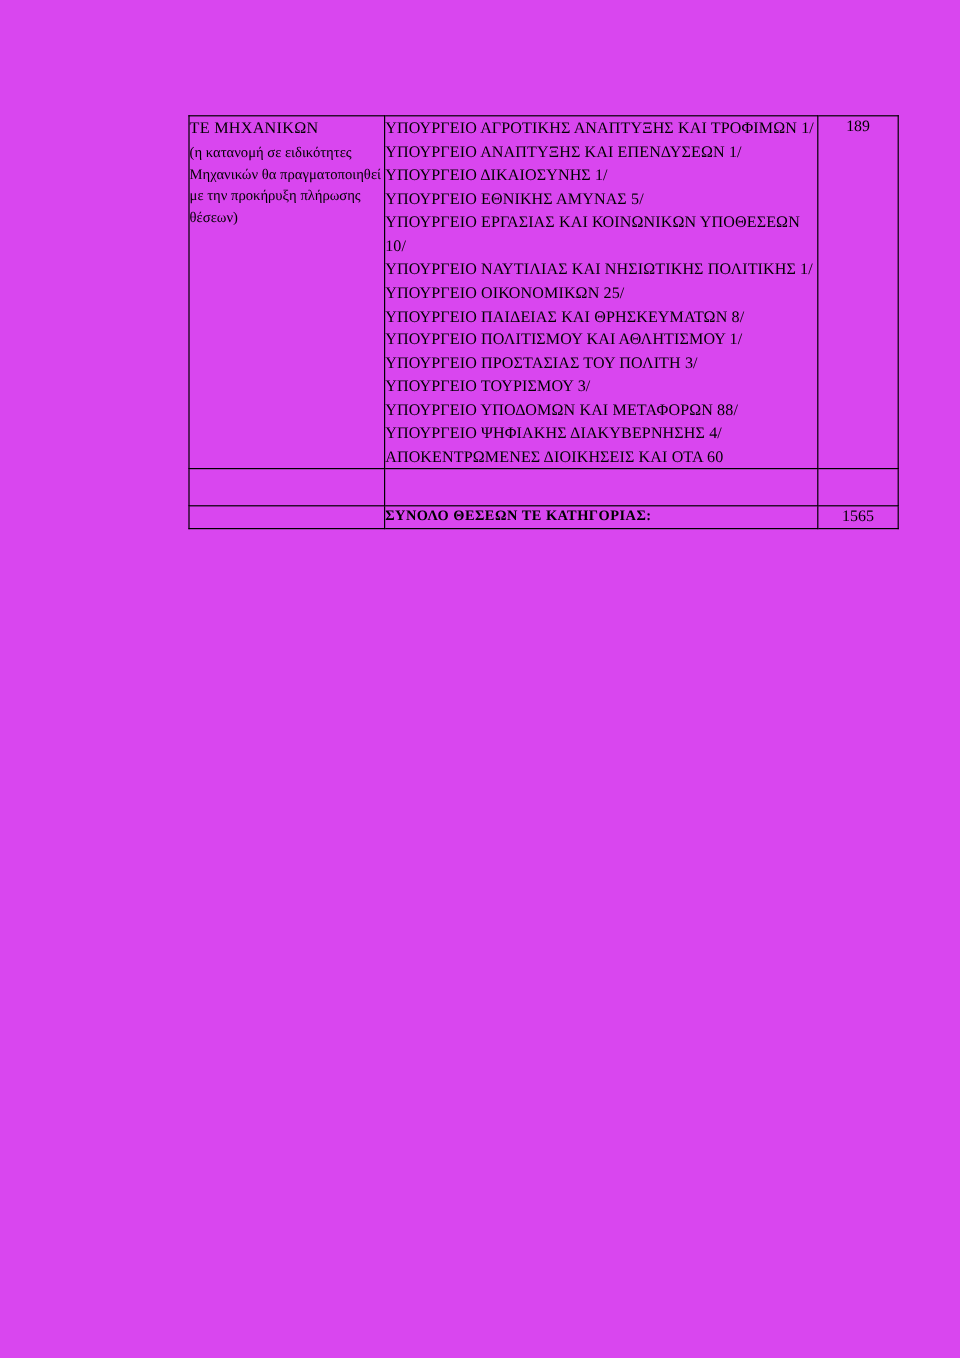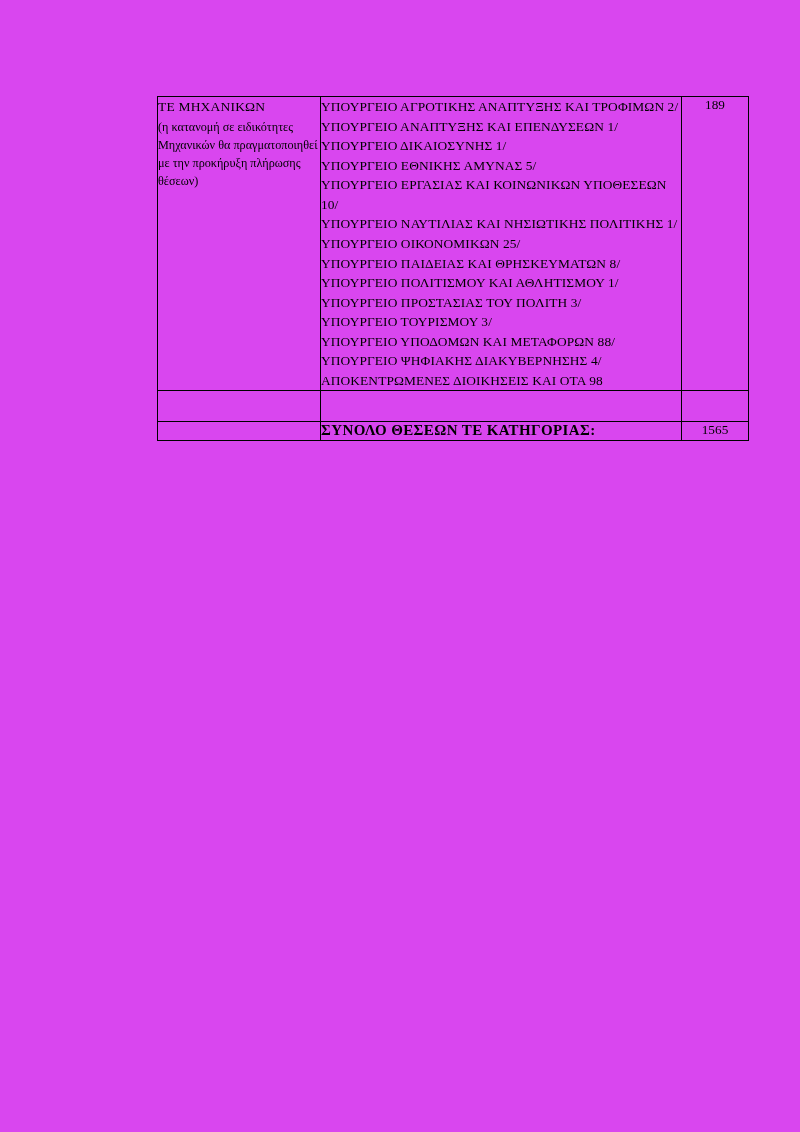--- a/index.html
+++ b/index.html
@@ -67,21 +67,21 @@
     padding: 6px 8px;
     font-size: 13.2px;
     text-align: center;
     vertical-align: middle;
   }
   .row-empty td {
     height: 30px;
   }
   .cell-total {
     padding: 7px 8px 7px 10px;
-    font-size: 15px;
+    font-size: 12px;
     font-weight: bold;
     letter-spacing: 0.4px;
   }
   .cell-total-num {
     font-size: 13.3px;
     font-weight: normal;
     text-align: center;
     vertical-align: middle;
   }
   .vmid { vertical-align: middle; }
@@ -92,34 +92,34 @@
 <div class="page">
 
   <table class="doc-table">
     <tbody>
       <tr>
         <td class="col-title cell-title vmid">
           <div class="title-main">ΤΕ ΜΗΧΑΝΙΚΩΝ</div>
           <div class="title-sub">(η κατανομή σε ειδικότητες Μηχανικών θα πραγματοποιηθεί με την προκήρυξη πλήρωσης θέσεων)</div>
         </td>
         <td class="col-body cell-body">
-          <div>ΥΠΟΥΡΓΕΙΟ ΑΓΡΟΤΙΚΗΣ ΑΝΑΠΤΥΞΗΣ ΚΑΙ ΤΡΟΦΙΜΩΝ 2/</div>
+          <div>ΥΠΟΥΡΓΕΙΟ ΑΓΡΟΤΙΚΗΣ ΑΝΑΠΤΥΞΗΣ ΚΑΙ ΤΡΟΦΙΜΩΝ 1/</div>
           <div>ΥΠΟΥΡΓΕΙΟ ΑΝΑΠΤΥΞΗΣ ΚΑΙ ΕΠΕΝΔΥΣΕΩΝ 1/</div>
           <div>ΥΠΟΥΡΓΕΙΟ ΔΙΚΑΙΟΣΥΝΗΣ 1/</div>
           <div>ΥΠΟΥΡΓΕΙΟ ΕΘΝΙΚΗΣ ΑΜΥΝΑΣ 5/</div>
           <div>ΥΠΟΥΡΓΕΙΟ ΕΡΓΑΣΙΑΣ ΚΑΙ ΚΟΙΝΩΝΙΚΩΝ ΥΠΟΘΕΣΕΩΝ 10/</div>
           <div>ΥΠΟΥΡΓΕΙΟ ΝΑΥΤΙΛΙΑΣ ΚΑΙ ΝΗΣΙΩΤΙΚΗΣ ΠΟΛΙΤΙΚΗΣ 1/</div>
           <div>ΥΠΟΥΡΓΕΙΟ ΟΙΚΟΝΟΜΙΚΩΝ 25/</div>
           <div>ΥΠΟΥΡΓΕΙΟ ΠΑΙΔΕΙΑΣ ΚΑΙ ΘΡΗΣΚΕΥΜΑΤΩΝ 8/</div>
           <div>ΥΠΟΥΡΓΕΙΟ ΠΟΛΙΤΙΣΜΟΥ ΚΑΙ ΑΘΛΗΤΙΣΜΟΥ 1/</div>
           <div>ΥΠΟΥΡΓΕΙΟ ΠΡΟΣΤΑΣΙΑΣ ΤΟΥ ΠΟΛΙΤΗ 3/</div>
           <div>ΥΠΟΥΡΓΕΙΟ ΤΟΥΡΙΣΜΟΥ 3/</div>
           <div>ΥΠΟΥΡΓΕΙΟ ΥΠΟΔΟΜΩΝ ΚΑΙ ΜΕΤΑΦΟΡΩΝ 88/</div>
           <div>ΥΠΟΥΡΓΕΙΟ ΨΗΦΙΑΚΗΣ ΔΙΑΚΥΒΕΡΝΗΣΗΣ 4/</div>
-          <div>ΑΠΟΚΕΝΤΡΩΜΕΝΕΣ ΔΙΟΙΚΗΣΕΙΣ ΚΑΙ ΟΤΑ 98</div>
+          <div>ΑΠΟΚΕΝΤΡΩΜΕΝΕΣ ΔΙΟΙΚΗΣΕΙΣ ΚΑΙ ΟΤΑ 60</div>
         </td>
         <td class="col-num cell-num">189</td>
       </tr>
 
       <tr class="row-empty">
         <td class="col-title"></td>
         <td class="col-body"></td>
         <td class="col-num"></td>
       </tr>
 

